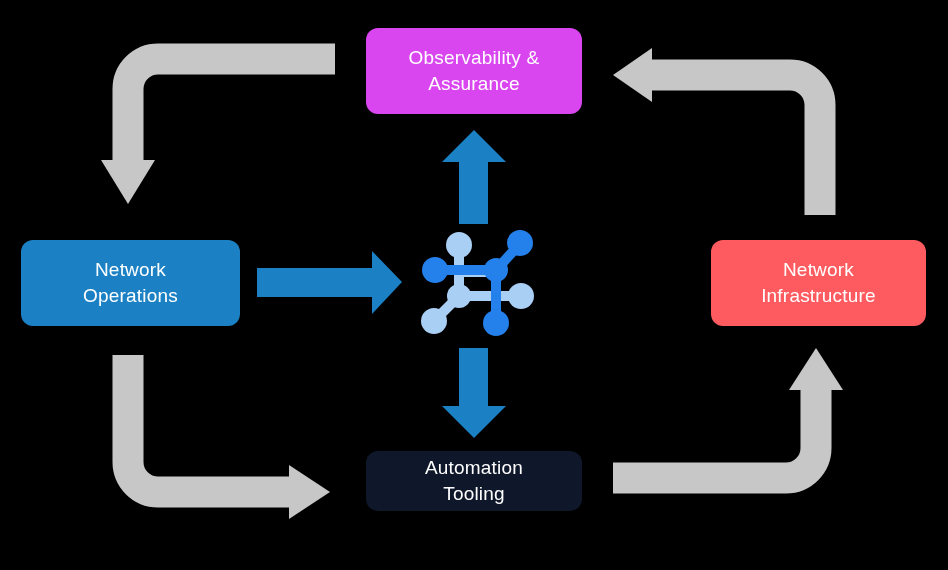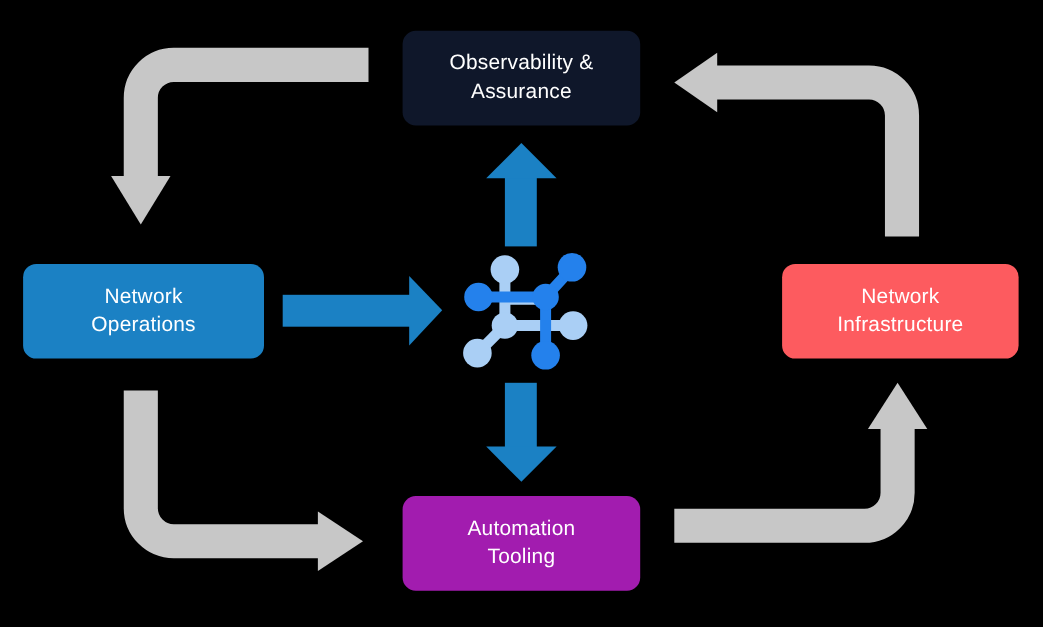--- a/index.html
+++ b/index.html
@@ -27,33 +27,33 @@
     font-size: 19px;
     line-height: 1.35;
     font-weight: 400;
     letter-spacing: 0.2px;
     box-sizing: border-box;
     padding: 6px 10px;
   }
 
   #box-observability {
     left: 366px; top: 28px; width: 216px; height: 86px;
-    background: #0f172a;
+    background: #d946ef;
   }
   #box-network-operations {
     left: 21px; top: 240px; width: 219px; height: 86px;
     background: #1B81C4;
   }
   #box-network-infrastructure {
     left: 711px; top: 240px; width: 215px; height: 86px;
     background: #FD5B5F;
   }
   #box-automation-tooling {
-    left: 366px; top: 451px; width: 216px; height: 86px;
-    background: #a21caf;
+    left: 366px; top: 451px; width: 216px; height: 60px;
+    background: #0f172a;
   }
 
   .box-label { white-space: pre-line; display: block; }
 
   .svg-layer {
     position: absolute;
     left: 0; top: 0;
     width: 948px;
     height: 570px;
   }

